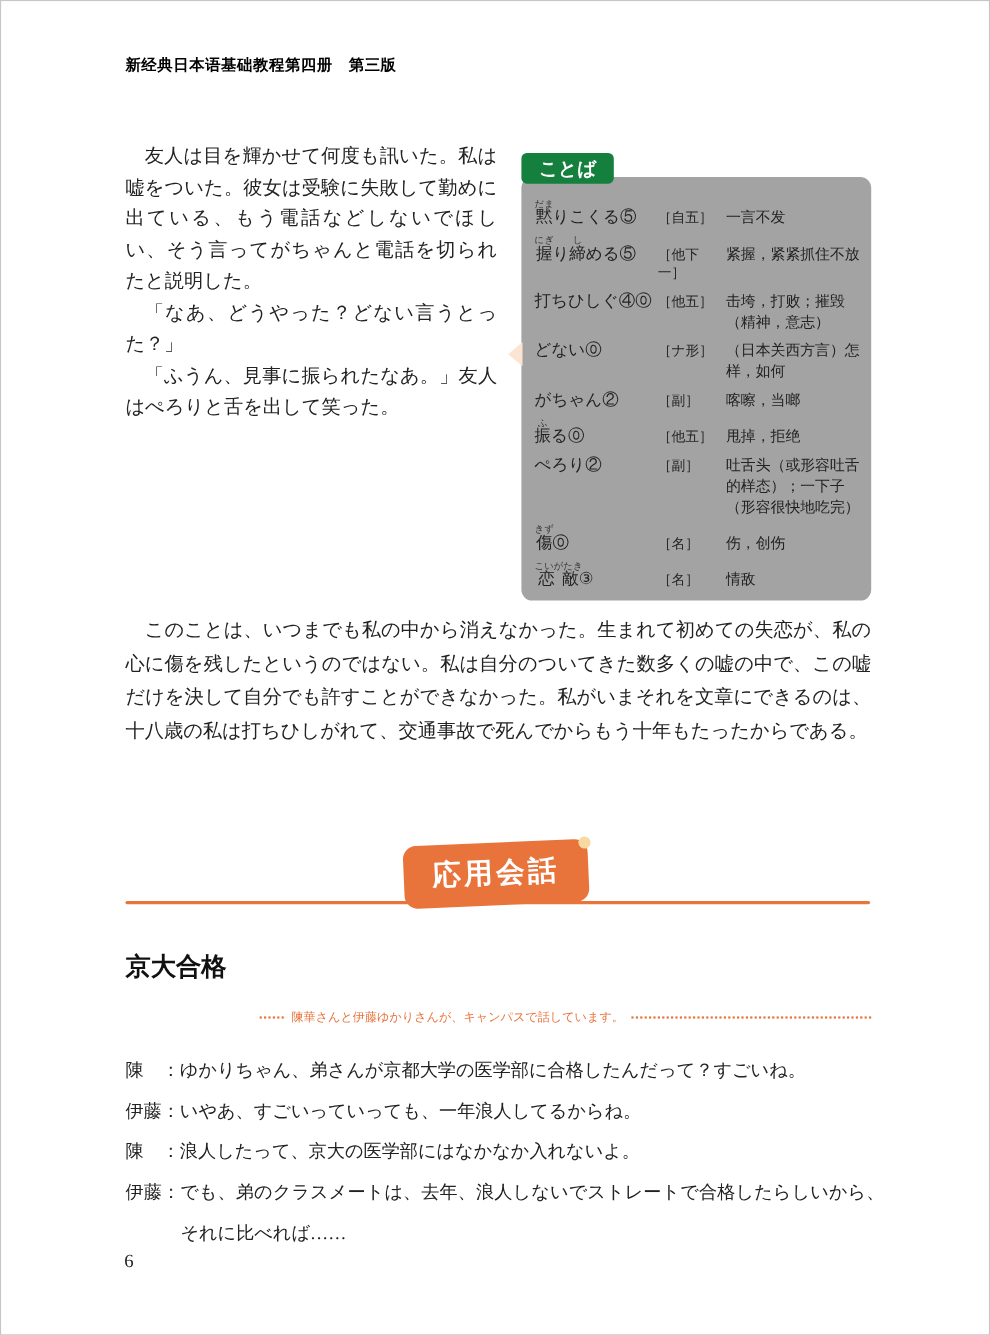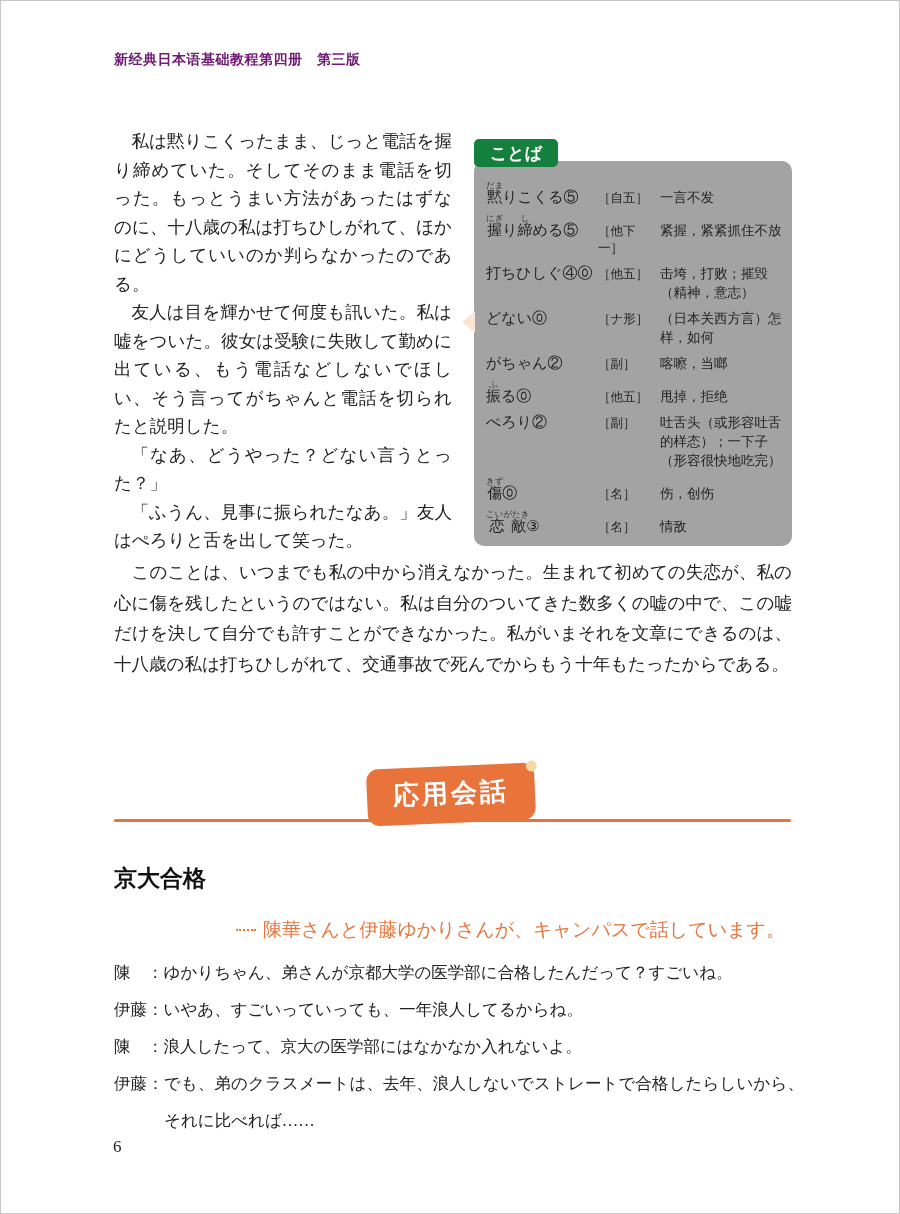--- a/index.html
+++ b/index.html
@@ -1,18 +1,18 @@
 <!DOCTYPE html>
 <html><head>
 <meta charset="utf-8">
 <style>
   html,body{margin:0;padding:0;background:#f2f2f2;}
   .page{position:relative;width:898px;height:1212px;margin:0 auto;background:#ffffff;border:1px solid #c6c6c6;overflow:hidden;color:#222;font-family:"Liberation Serif","DejaVu Serif",serif;}
 
-  .header{position:absolute;top:50px;left:113px;font-family:"Liberation Sans","DejaVu Sans",sans-serif;font-size:14px;font-weight:bold;color:#701a75;letter-spacing:0.5px;}
+  .header{position:absolute;top:50px;left:113px;font-family:"Liberation Sans","DejaVu Sans",sans-serif;font-size:14px;font-weight:bold;color:#000000;letter-spacing:0.5px;}
 
   .top-section{position:absolute;top:126px;left:113px;width:678px;display:flex;justify-content:space-between;}
   .reading-left{width:338px;font-size:17.5px;line-height:28.5px;text-align:justify;}
   .reading-left p{margin:0;text-indent:1em;}
 
   .vocab-area{width:318px;margin-top:12px;position:relative;}
   .vocab-tab{width:84px;height:28px;background:#15803d;color:#fff;font-family:"Liberation Sans","DejaVu Sans",sans-serif;font-size:17px;font-weight:bold;display:flex;align-items:center;justify-content:center;border-radius:5px;position:relative;z-index:2;}
   .vocab-box{background:#a3a3a3;border-radius:10px;margin-top:-6px;padding:20px 8px 3px 12px;position:relative;}
   .vocab-box::before{content:"";position:absolute;left:-12px;top:150px;width:0;height:0;border-top:11px solid transparent;border-bottom:11px solid transparent;border-right:13px solid #FBE5D2;}
   .v-row{display:flex;align-items:baseline;margin-bottom:7px;}
@@ -26,37 +26,36 @@
   .banner-line{position:absolute;top:818px;left:113px;width:677px;height:3px;background:#E8733B;border-radius:2px;}
   .banner{position:absolute;left:450px;top:765px;transform:translateX(-50%) rotate(-2.5deg);background:#E8733B;color:#fff;font-family:"Liberation Sans","DejaVu Sans",sans-serif;font-size:26px;font-weight:bold;letter-spacing:3px;padding:10px 26px 12px;border-radius:12px;z-index:2;}
   .banner-dot{position:absolute;top:-2px;right:-3px;width:11px;height:11px;border-radius:50%;background:#F9D9A2;}
 
   .conv-title{position:absolute;top:862px;left:113px;margin:0;font-family:Liberation Sans, sans-serif;font-size:23px;font-weight:bold;color:#111;}
 
   .desc-row{position:absolute;top:916px;left:113px;width:678px;display:flex;align-items:center;}
   .dots{height:0;border-top:2.6px dotted #E8733B;}
   .dots-left{width:22px;margin-left:122px;}
   .dots-right{flex:1;}
-  .desc-text{color:#E8733B;font-family:"Liberation Sans","DejaVu Sans",sans-serif;font-size:19px;margin:0 7px;white-space:nowrap;}
+  .desc-text{color:#E8733B;font-family:"Liberation Sans","DejaVu Sans",sans-serif;font-size:11px;margin:0 7px;white-space:nowrap;}
 
   .dialogue{position:absolute;top:953px;left:113px;width:690px;}
   .d-line{margin:0;padding-left:50px;text-indent:-50px;font-size:16.5px;line-height:37px;text-align:justify;}
 
   .page-number{position:absolute;top:1136px;left:112px;font-size:17px;color:#222;}
 </style>
 </head>
 <body>
 
 <div class="page">
 
   <div class="header">新经典日本语基础教程第四册　第三版</div>
 
   <div class="top-section">
     <div class="reading-left">
-      <p>私は黙りこくったまま、じっと電話を握り締めていた。そしてそのまま電話を切った。もっとうまい方法があったはずなのに、十八歳の私は打ちひしがれて、ほかにどうしていいのか判らなかったのである。</p>
       <p>友人は目を輝かせて何度も訊いた。私は嘘をついた。彼女は受験に失敗して勤めに出ている、もう電話などしないでほしい、そう言ってがちゃんと電話を切られたと説明した。</p>
       <p>「なあ、どうやった？どない言うとった？」</p>
       <p>「ふうん、見事に振られたなあ。」友人はぺろりと舌を出して笑った。</p>
     </div>
     <div class="vocab-area">
       <div class="vocab-tab">ことば</div>
       <div class="vocab-box">
         <div class="vocab-list">
             <div class="v-row">
               <span class="v-word"><ruby>黙<rt>だま</rt></ruby>りこくる⑤</span>

